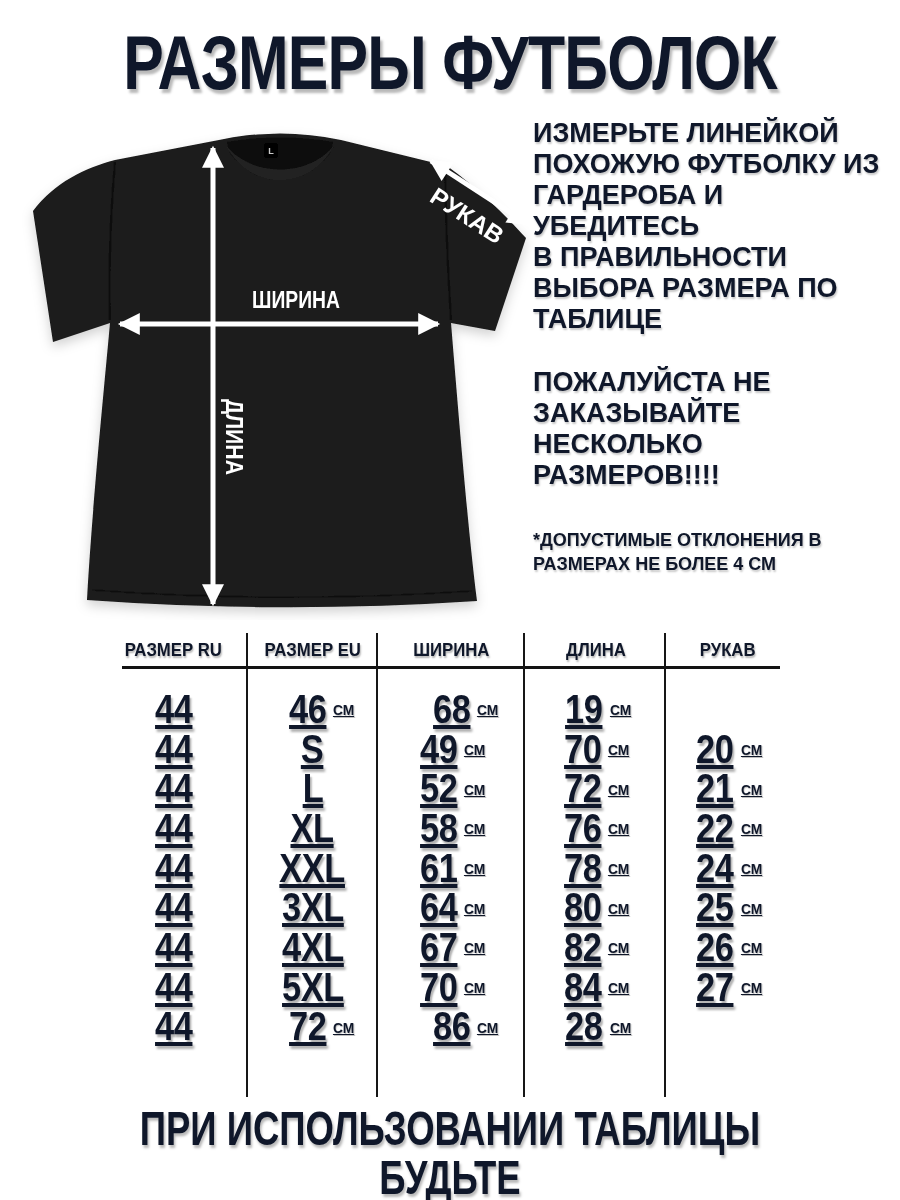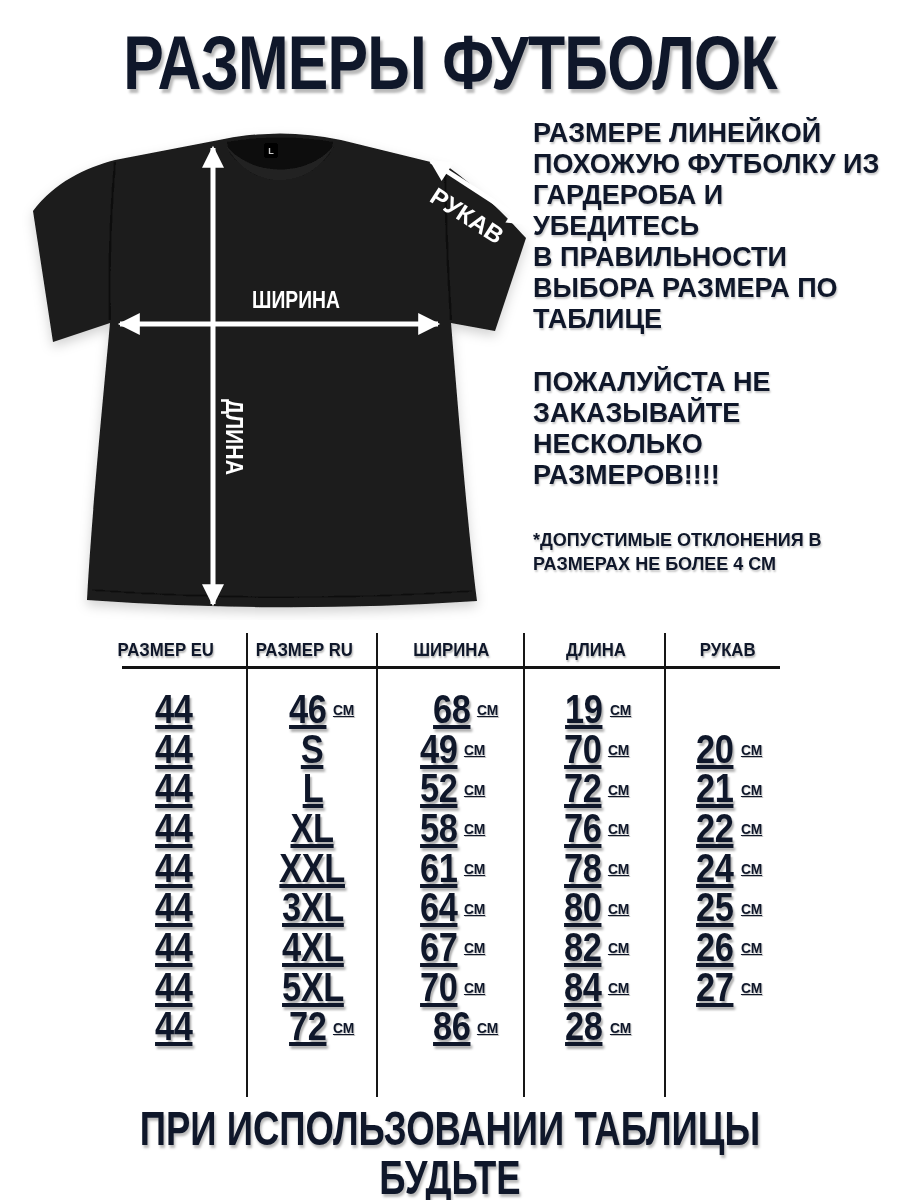--- a/index.html
+++ b/index.html
@@ -105,40 +105,40 @@
         <line x1="431" y1="41" x2="528" y2="104" stroke="#ffffff" stroke-width="5" marker-start="url(#ahS)" marker-end="url(#ahE)"></line>
       </g>
 
       <text x="296" y="188" font-size="24" font-weight="bold" fill="#ffffff" text-anchor="middle" textLength="88" lengthAdjust="spacingAndGlyphs">ШИРИНА</text>
       <text x="234" y="325" font-size="24" font-weight="bold" fill="#ffffff" text-anchor="middle" textLength="76" lengthAdjust="spacingAndGlyphs" transform="rotate(90 234 317)">ДЛИНА</text>
       <text x="467" y="104" font-size="24" font-weight="bold" fill="#ffffff" text-anchor="middle" textLength="82" lengthAdjust="spacingAndGlyphs" transform="rotate(33 467 96)">РУКАВ</text>
     </svg>
   </div>
 
   <div class="instr">
-    <p class="p-measure">РАЗМЕРЕ ЛИНЕЙКОЙ
+    <p class="p-measure">ИЗМЕРЬТЕ ЛИНЕЙКОЙ
 ПОХОЖУЮ ФУТБОЛКУ ИЗ
 ГАРДЕРОБА И УБЕДИТЕСЬ
 В ПРАВИЛЬНОСТИ
 ВЫБОРА РАЗМЕРА ПО
 ТАБЛИЦЕ</p>
     <p class="p-warning">ПОЖАЛУЙСТА НЕ
 ЗАКАЗЫВАЙТЕ
 НЕСКОЛЬКО РАЗМЕРОВ!!!!</p>
     <p class="p-note">*ДОПУСТИМЫЕ ОТКЛОНЕНИЯ В
 РАЗМЕРАХ НЕ БОЛЕЕ 4 СМ</p>
   </div>
 
   <div>
     <div class="thead">
+      <div class="hc w1">
+          <span class="hlabel">РАЗМЕР RU</span>
+        </div>
       <div class="hc w2">
           <span class="hlabel">РАЗМЕР EU</span>
-        </div>
-      <div class="hc w1">
-          <span class="hlabel">РАЗМЕР RU</span>
         </div>
       <div class="hc w3">
           <span class="hlabel">ШИРИНА</span>
         </div>
       <div class="hc w4">
           <span class="hlabel">ДЛИНА</span>
         </div>
       <div class="hc w5">
           <span class="hlabel">РУКАВ</span>
         </div>

